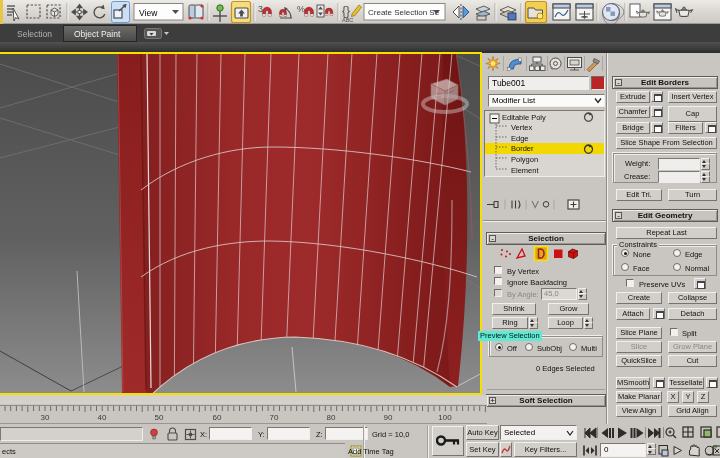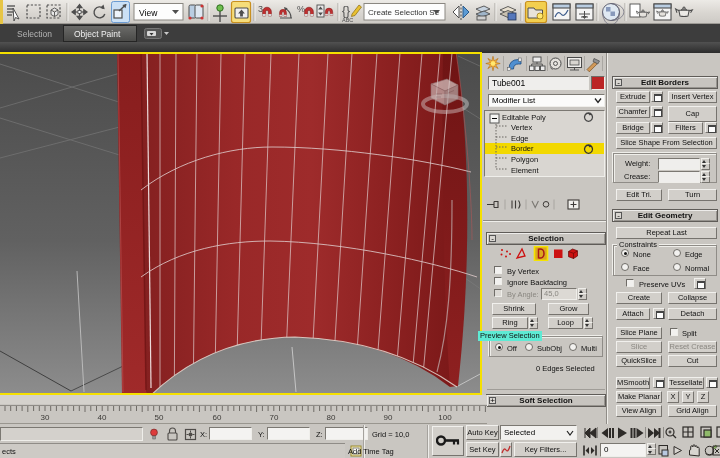--- a/index.html
+++ b/index.html
@@ -420,21 +420,21 @@
 <div class="sbtn" style="left:694px;top:278px"></div>
 <div class="btn" style="left:616px;top:292px;width:46px;height:12px">Create</div>
 <div class="btn" style="left:668px;top:292px;width:49px;height:12px">Collapse</div>
 <div class="btn" style="left:616px;top:308px;width:34px;height:12px">Attach</div>
 <div class="sbtn" style="left:653px;top:308px"></div>
 <div class="btn" style="left:668px;top:308px;width:49px;height:12px">Detach</div>
 <div class="btn" style="left:616px;top:327px;width:46px;height:12px">Slice Plane</div>
 <div class="cb" style="left:670px;top:328px"></div>
 <div class="lbl" style="left:682px;top:329px">Split</div>
 <div class="btn dis" style="left:616px;top:341px;width:46px;height:12px">Slice</div>
-<div class="btn dis" style="left:668px;top:341px;width:49px;height:12px">Reset Crease</div>
+<div class="btn dis" style="left:668px;top:341px;width:49px;height:12px">Grow Plane</div>
 <div class="btn" style="left:616px;top:355px;width:46px;height:12px">QuickSlice</div>
 <div class="btn" style="left:668px;top:355px;width:49px;height:12px">Cut</div>
 <div class="btn" style="left:616px;top:377px;width:34px;height:12px">MSmooth</div>
 <div class="sbtn" style="left:653px;top:377px"></div>
 <div class="btn" style="left:668px;top:377px;width:36px;height:12px">Tessellate</div>
 <div class="sbtn" style="left:706px;top:377px"></div>
 <div class="btn" style="left:616px;top:391px;width:46px;height:12px">Make Planar</div>
 <div class="btn" style="left:667px;top:391px;width:12px;height:12px">X</div>
 <div class="btn" style="left:682px;top:391px;width:12px;height:12px">Y</div>
 <div class="btn" style="left:697px;top:391px;width:12px;height:12px">Z</div>

